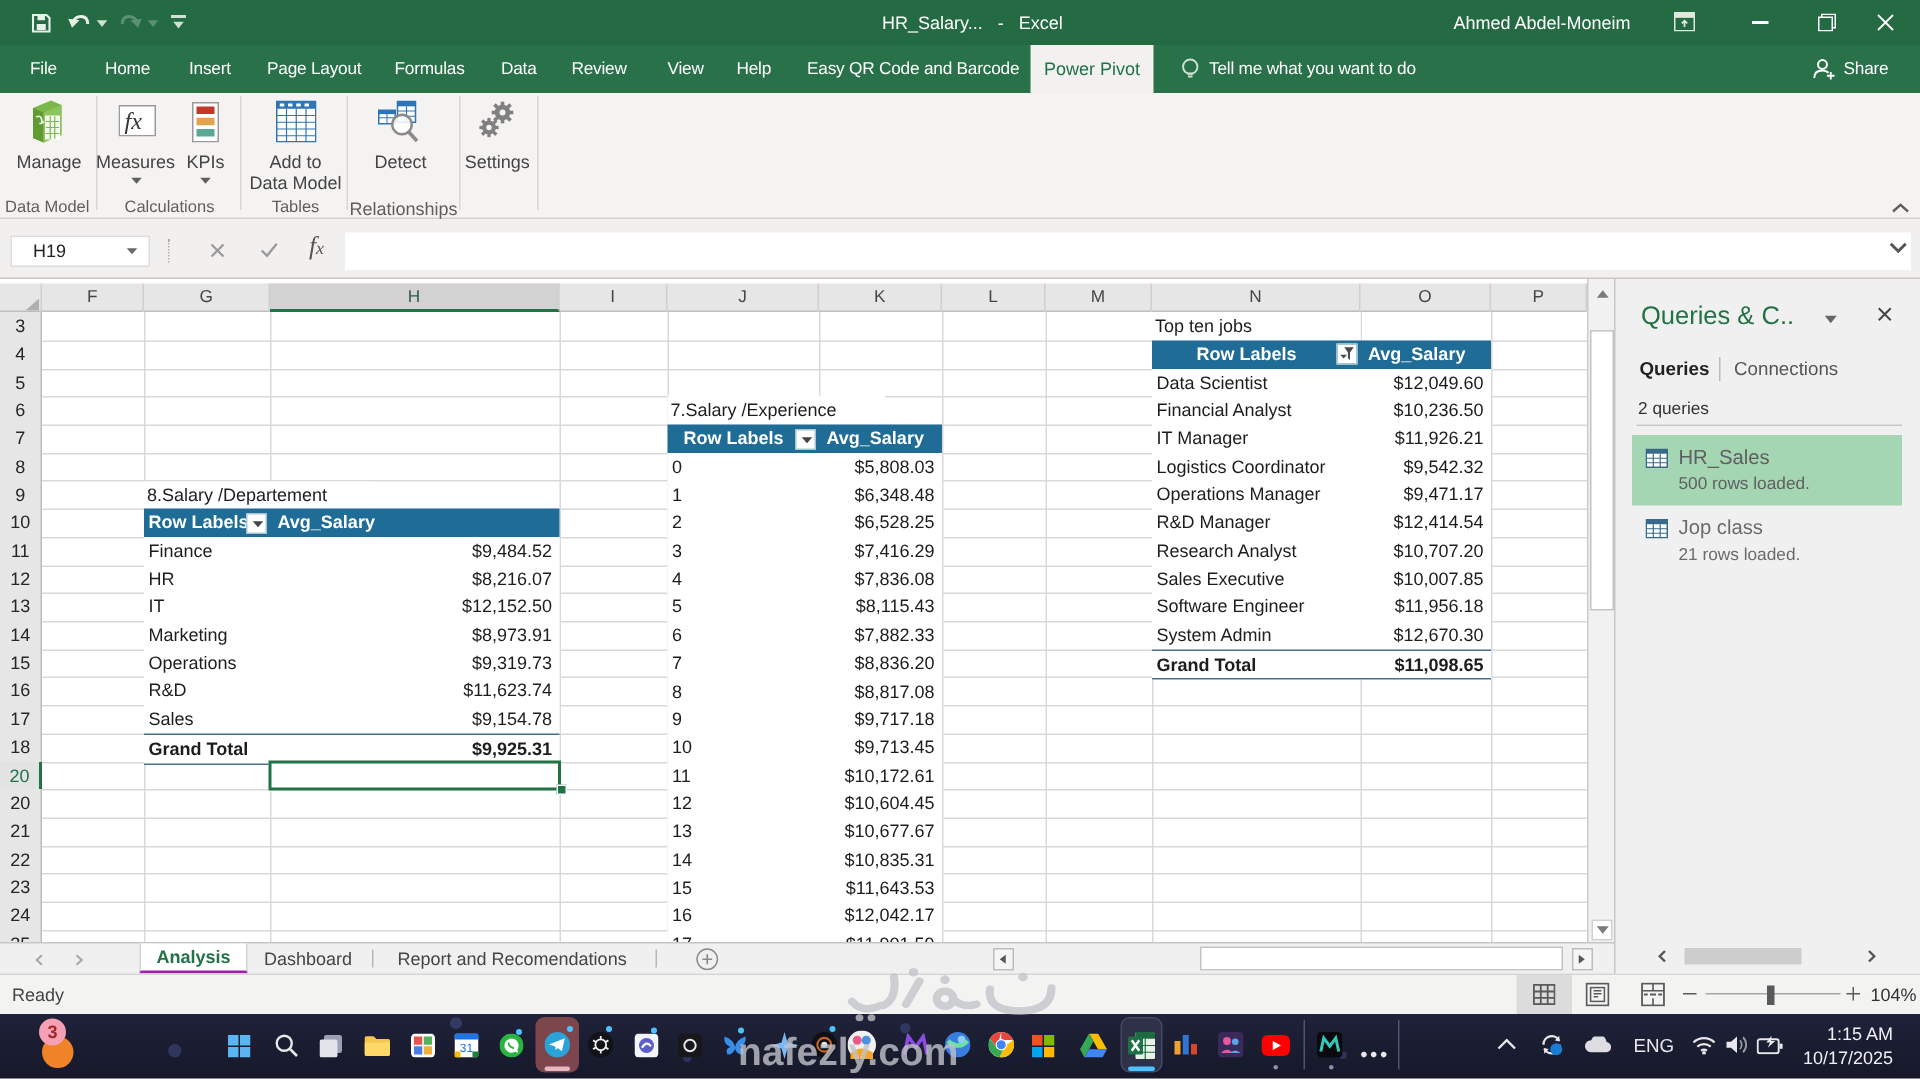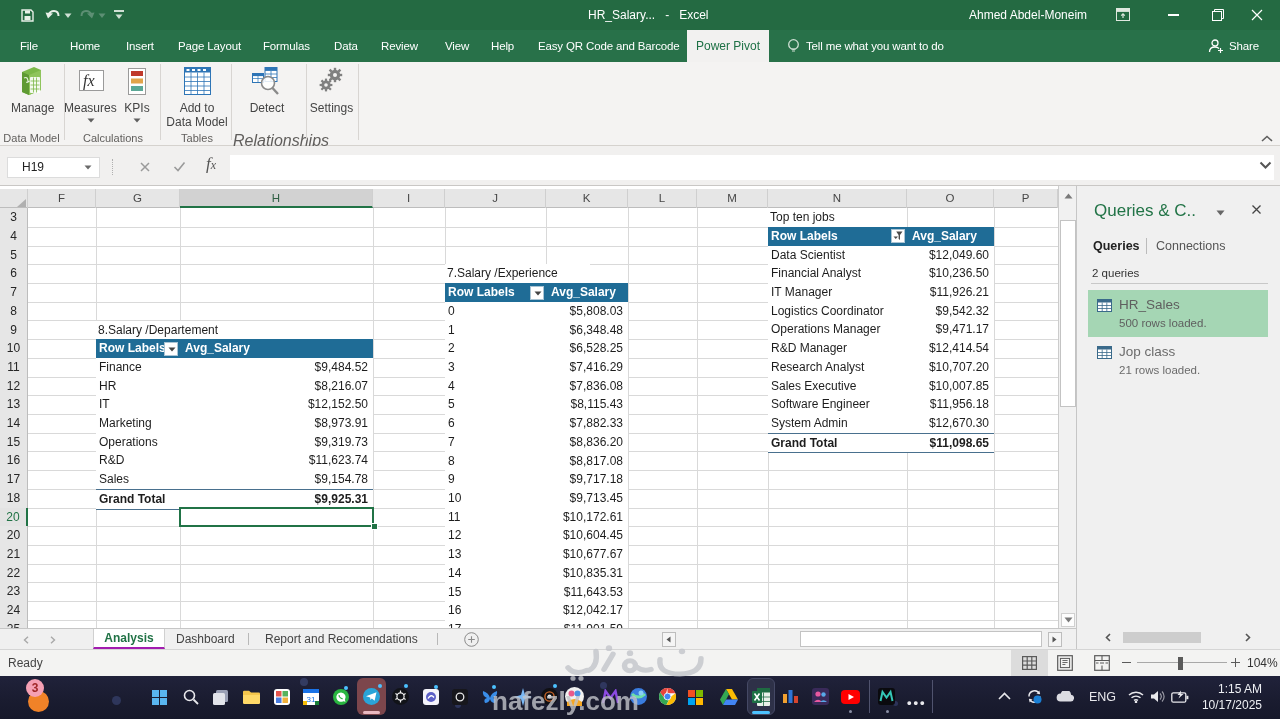--- a/index.html
+++ b/index.html
@@ -1,19 +1,19 @@
 <!DOCTYPE html>
 <html><head><meta charset="utf-8">
 <style>
 html,body{margin:0;padding:0;width:1280px;height:719px;overflow:hidden;
  font-family:"Liberation Sans",sans-serif;background:#fff;}
 .a{position:absolute;}
 .cell{position:absolute;font-size:12px;line-height:18.7px;color:#1d1d1d;white-space:nowrap;}
 .val{text-align:right;}
-.hdr{position:absolute;background:#1f6c96;color:#fff;font-weight:bold;font-size:12px;line-height:18.7px;white-space:nowrap;}
+.hdr{position:absolute;background:#1f6c96;color:#fff;font-weight:bold;font-size:12px;line-height:18.7px;white-space:nowrap;text-align:center;}
 .colh{position:absolute;top:3px;height:19px;line-height:18px;text-align:center;font-size:11.5px;color:#474747;border-right:1px solid #cfcfcf;box-sizing:border-box;}
 .rowh{position:absolute;left:0;width:27px;text-align:center;font-size:12px;color:#262626;line-height:18.7px;}
 .gline{position:absolute;background:#d9d9d9;}
 .tabtxt{position:absolute;top:0;height:32px;line-height:32px;color:#fff;font-size:11.5px;white-space:nowrap;letter-spacing:-0.15px;}
 </style></head>
 <body>
 <div class="a" style="left:0;top:0;width:1280px;height:30px;background:#246a42;">
 <svg class="a" style="left:21px;top:9px" width="13" height="13" viewBox="0 0 13 13">
       <path d="M1 1h9l2 2v9H1z" fill="none" stroke="#e8f0e8" stroke-width="1.4"></path>
       <rect x="3.5" y="7" width="6" height="4" fill="#e8f0e8"></rect>
@@ -139,21 +139,21 @@
 <rect x="13" y="0.5" width="12" height="14" fill="#fff" stroke="#2e75b6"></rect>
       <rect x="13" y="0.5" width="12" height="3.4" fill="#2e75b6"></rect>
       <path d="M13 7 h12 M13 10.5 h12 M19 4 v10.5" stroke="#2e75b6" stroke-width="0.8"></path>
 <rect x="0.5" y="6.5" width="11" height="9" fill="#fff" stroke="#2e75b6"></rect>
       <rect x="0.5" y="6.5" width="11" height="2.6" fill="#2e75b6"></rect>
       <path d="M0.5 11.5 h11 M6 9 v6.5" stroke="#2e75b6" stroke-width="0.7"></path>
 <circle cx="16" cy="16" r="6.5" fill="#fff" fill-opacity="0.85" stroke="#8a8a8a" stroke-width="1.6"></circle>
 <path d="M20.5 21 L26 27" stroke="#8a8a8a" stroke-width="2.4"></path>
 </svg>
 <div class="a" style="left:237px;top:39px;width:60px;text-align:center;font-size:12px;color:#444;">Detect</div>
-<div class="a" style="left:233px;top:70px;width:68px;text-align:center;font-size:16px;color:#605e5c;font-style:italic;">Relationships</div>
+<div class="a" style="left:233px;top:70px;width:68px;text-align:center;font-size:12px;color:#605e5c;">Relationships</div>
 <div class="a" style="left:306px;top:2px;width:1px;height:76px;background:#d8d5d2;"></div>
 
 <svg class="a" style="left:318px;top:5px" width="26" height="27" viewBox="0 0 26 27">
 <g fill="#808080">
         <circle cx="17" cy="8" r="5.2"></circle>
         <circle cx="17" cy="8" r="2" fill="#f4f3f2"></circle>
 <g>
 <rect x="15.8" y="0.8" width="2.4" height="3"></rect>
           <rect x="15.8" y="12.2" width="2.4" height="3"></rect>
 <rect x="9.8" y="6.8" width="3" height="2.4"></rect>

